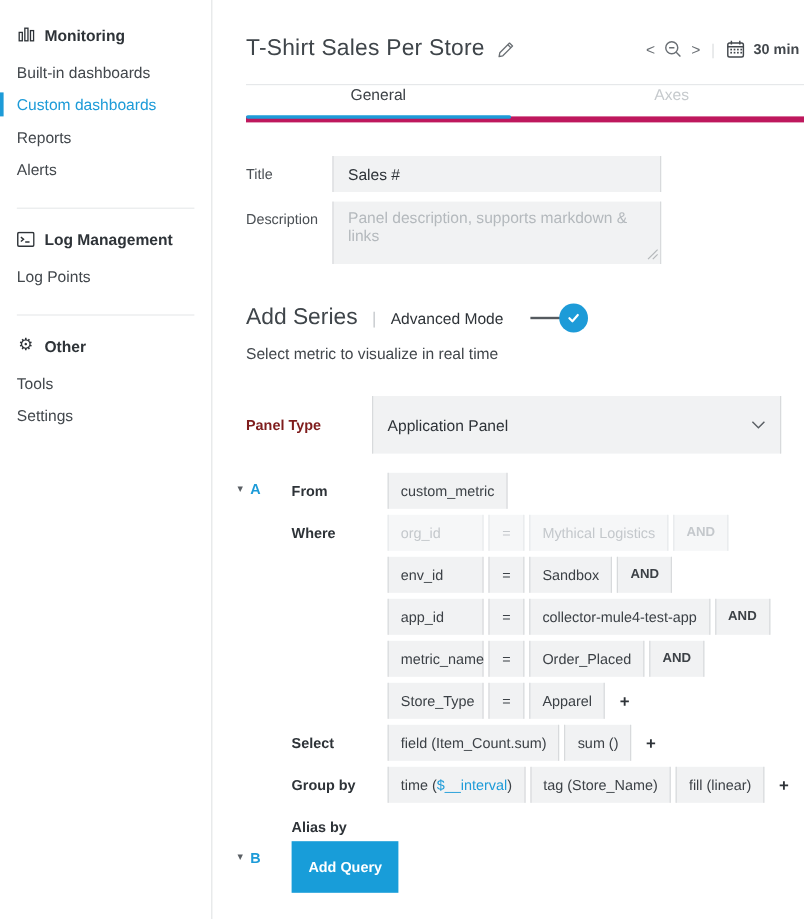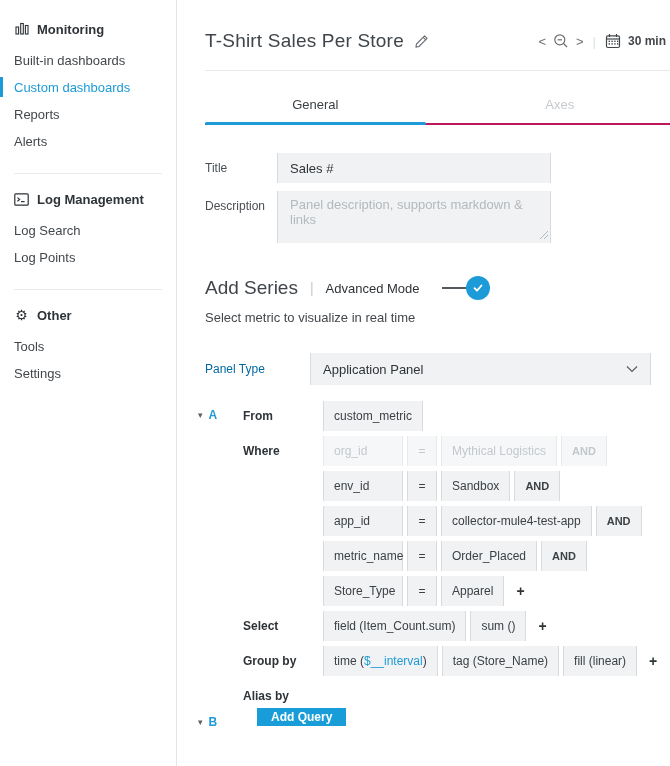--- a/index.html
+++ b/index.html
@@ -27,21 +27,21 @@
   .page-title-wrap { display:flex; align-items:center; gap:10px; }
   .page-title { font-size:19px; font-weight:400; color:#3f454a; letter-spacing:.2px; }
   .hdr-right { display:flex; align-items:center; gap:7px; padding-right:4px; margin-top:3px;
                color:#6a6f74; font-size:13px; }
   .chev-txt { font-size:13px; color:#6a6f74; cursor:pointer; }
   .hdr-sep { color:#dfe1e3; margin:0 2px; }
   .time-range { font-size:12px; font-weight:700; color:#42474c; }
   .icon-btn { display:inline-flex; cursor:pointer; }
 
   
-  .tabs { display:flex; margin-top:26px; border-bottom:2px solid #be185d; position:relative;gap:24px; }
+  .tabs { display:flex; border-bottom:5px solid #be185d; position:relative;gap:24px; }
   .tab { flex:1; text-align:center; font-size:13px; color:#c6cacd; padding-bottom:11px;
          position:relative; cursor:pointer; }
   .tab.active { color:#3c4146; }
   .tab-underline { position:absolute; left:0; right:0; bottom:-2px; height:3px;
                    background:#1d9bd8; border-radius:2px; }
 
   
   .frm-row { display:grid; grid-template-columns:72px 1fr; align-items:flex-start; }
   .row-title { margin-top:28px; }
   .row-desc { margin-top:8px; }
@@ -62,44 +62,44 @@
   .series-sep { color:#c6cacd; font-size:14px; margin:0 12px; }
   .adv-label { font-size:13px; color:#2e3338; font-weight:500; }
   .toggle { display:flex; align-items:center; margin-left:22px; cursor:pointer; }
   .toggle-track { width:26px; height:2px; background:#555a5f; }
   .toggle-knob { width:24px; height:24px; border-radius:50%; background:#1d9bd8;
                  display:flex; align-items:center; justify-content:center; margin-left:-2px; }
   .series-sub { font-size:13px; color:#42474c; margin-top:10px; }
 
   
   .ptype-row { display:grid; grid-template-columns:105px 1fr; align-items:center; margin-top:28px; }
-  .ptype-label { font-size:12px; color:#0369a1; }
-  .select-box { width:341px; height:32px; display:flex; align-items:center; justify-content:space-between;
+  .ptype-label { font-size:12px; color:#7f1d1d;font-weight:bold; }
+  .select-box { width:341px; height:48px; display:flex; align-items:center; justify-content:space-between;
                 padding:0 12px; font-size:13px; color:#2e3338; cursor:pointer; }
 
   
   .query { margin-left:-7px; margin-top:16px; }
   .q-row { display:grid; grid-template-columns:45px 80px 1fr; align-items:flex-start; margin-bottom:5px; }
   .q-marker { display:flex; align-items:center; gap:6px; padding-top:7px; }
   .tri { font-size:9px; color:#5a5f64; cursor:pointer; font-family:"DejaVu Sans",sans-serif; }
   .q-letter { font-size:12px; font-weight:700; color:#1d9bd8; }
   .q-label { font-size:12px; font-weight:700; color:#2e3338; padding-top:8px; }
   .chip-line { display:flex; align-items:center; }
   .chip { height:30px; display:inline-flex; align-items:center; padding:0 10px; font-size:12px;
           color:#3c4146; margin-right:4px; white-space:nowrap; cursor:pointer; }
   .chip.key { width:80px; }
   .chip.op { width:30px; justify-content:center; padding:0; }
   .chip.conj { font-weight:700; font-size:11px; }
   .plus { font-size:14px; font-weight:700; color:#2e3338; margin-left:8px; cursor:pointer; }
   .q-row.disabled .chip { color:#c4c8cc; background:#f6f7f8; border-color:#e7e9eb; }
   .blue-var { color:#1d9bd8; }
   .alias-input { width:240px; height:30px; padding:0 12px; font-size:12px; color:#2e3338;
                  font-family:inherit; outline:none; }
-  .add-query-btn { height:18px; padding:0 14px; background:#189dd9; border:none; color:#fff;
-                   font-size:12px; font-weight:700; font-family:inherit; cursor:pointer;margin-left:14px; }
+  .add-query-btn { height:43px; padding:0 14px; background:#189dd9; border:none; color:#fff;
+                   font-size:12px; font-weight:700; font-family:inherit; cursor:pointer; }
   .b-row { margin-bottom:0; margin-top:3px; }
   svg { display:block; }
 </style>
 </head>
 <body>
 
 <div class="app">
 
   <nav class="sidebar">
 
@@ -126,21 +126,20 @@
     <div class="side-section-title">
       <span class="side-icon">
         <svg width="15" height="13" viewBox="0 0 15 13">
           <rect x="0.8" y="0.8" width="13.4" height="11.4" rx="1" fill="none" stroke="#2e3338" stroke-width="1.2"></rect>
           <path d="M3.4 4.6 L5.6 6.4 L3.4 8.2" fill="none" stroke="#2e3338" stroke-width="1.2"></path>
           <line x1="7" y1="8.6" x2="10.6" y2="8.6" stroke="#2e3338" stroke-width="1.2"></line>
         </svg>
       </span>
       <span>Log Management</span>
     </div>
-    <div class="side-item"><span>Log Search</span></div>
     <div class="side-item"><span>Log Points</span></div>
 
     <div class="side-divider"></div>
 
     <div class="side-section-title">
       <span class="side-icon">
           <span class="gear-glyph">⚙</span>
         </span>
       <span>Other</span>
     </div>

